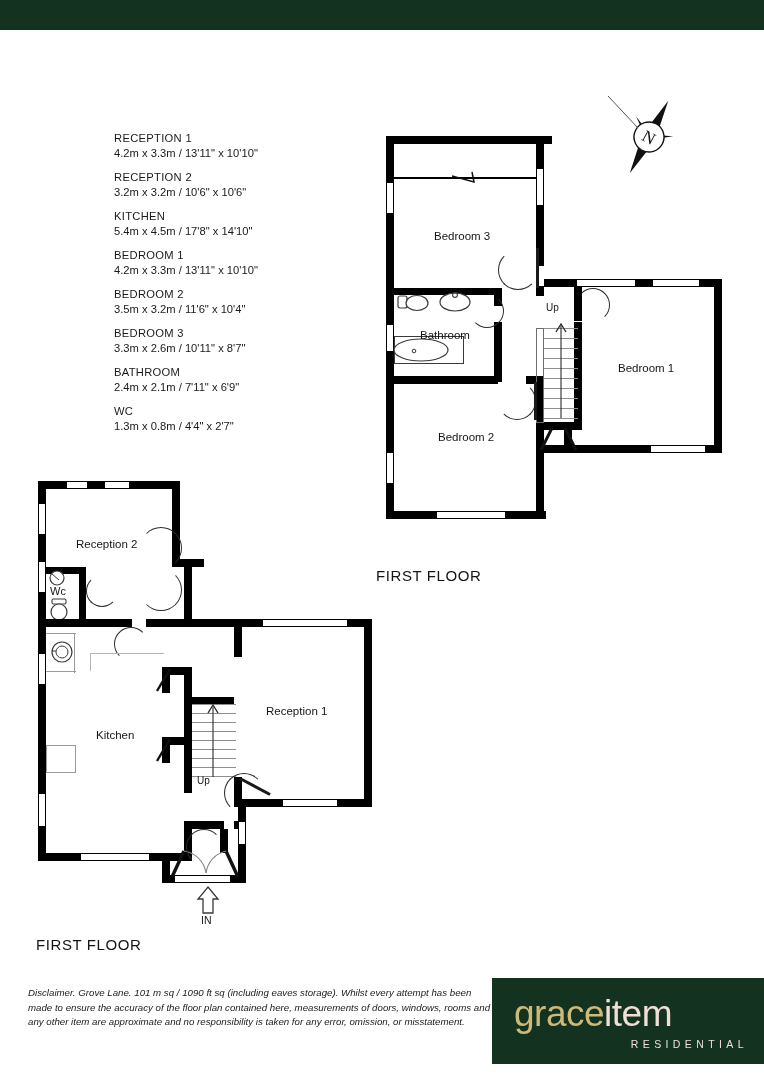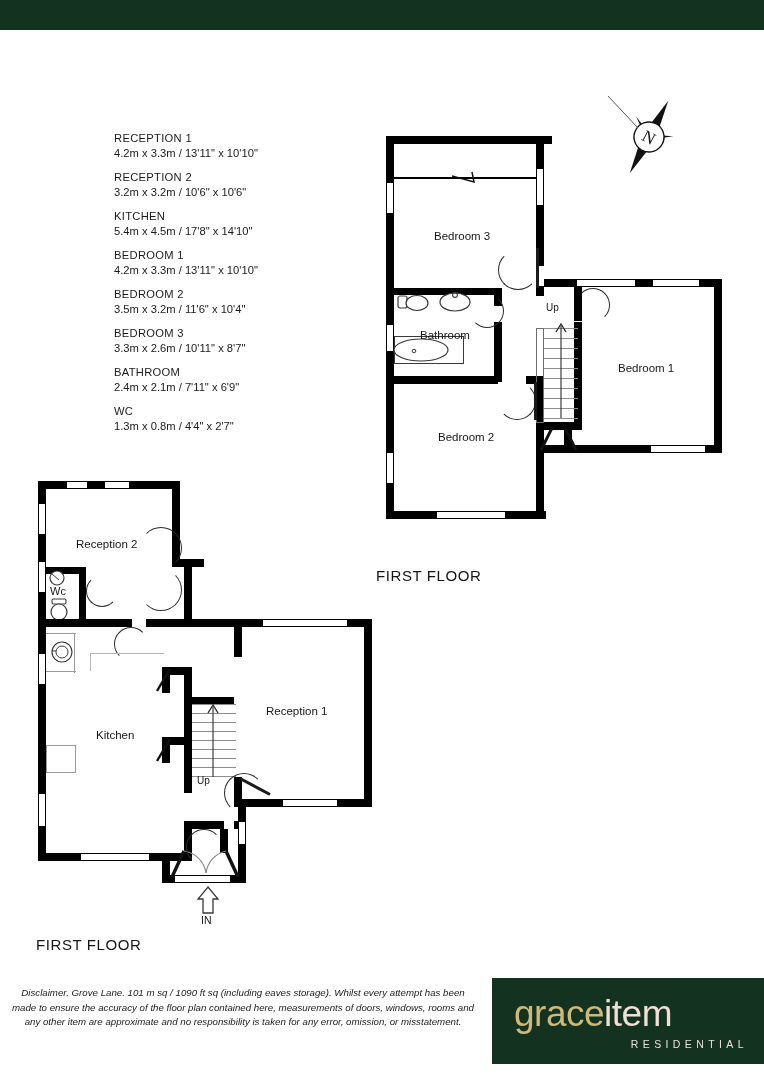--- a/index.html
+++ b/index.html
@@ -32,23 +32,23 @@
   .door-arc{ position:absolute; border:1.3px solid #2b2b2b; border-radius:50%; }
   .door-leaf{ position:absolute; background:#1a1a1a; }
   .fix{ position:absolute; border:1.3px solid #3a3a3a; }
   .stair-set{ position:absolute; }
   .tread{ position:absolute; background:#8d8d8d; height:1px; left:0; right:0; }
   .stair-rail{ position:absolute; border:1px solid #6f6f6f; }
   .arrow-up{ position:absolute; }
 
   
   .disclaimer{
-    position:absolute; left:8px; top:986px; width:470px;
+    position:absolute; left:28px; top:986px; width:470px;
     font-style:italic; font-size:9.7px; line-height:14.5px;
-    text-align:center; color:#202020;
+    text-align:left; color:#202020;
   }
   .logo-panel{
     position:absolute; left:492px; top:978px; width:272px; height:86px;
     background:#13321f; overflow:hidden;
   }
   .logo-line{ position:absolute; left:22px; top:16px; font-size:37px; letter-spacing:-0.5px; line-height:40px; }
   .logo-arthur{ color:#cdb97a; }
   .logo-grace{ color:#f1ded6; }
   .logo-sub{
     position:absolute; right:16px; top:60px;

